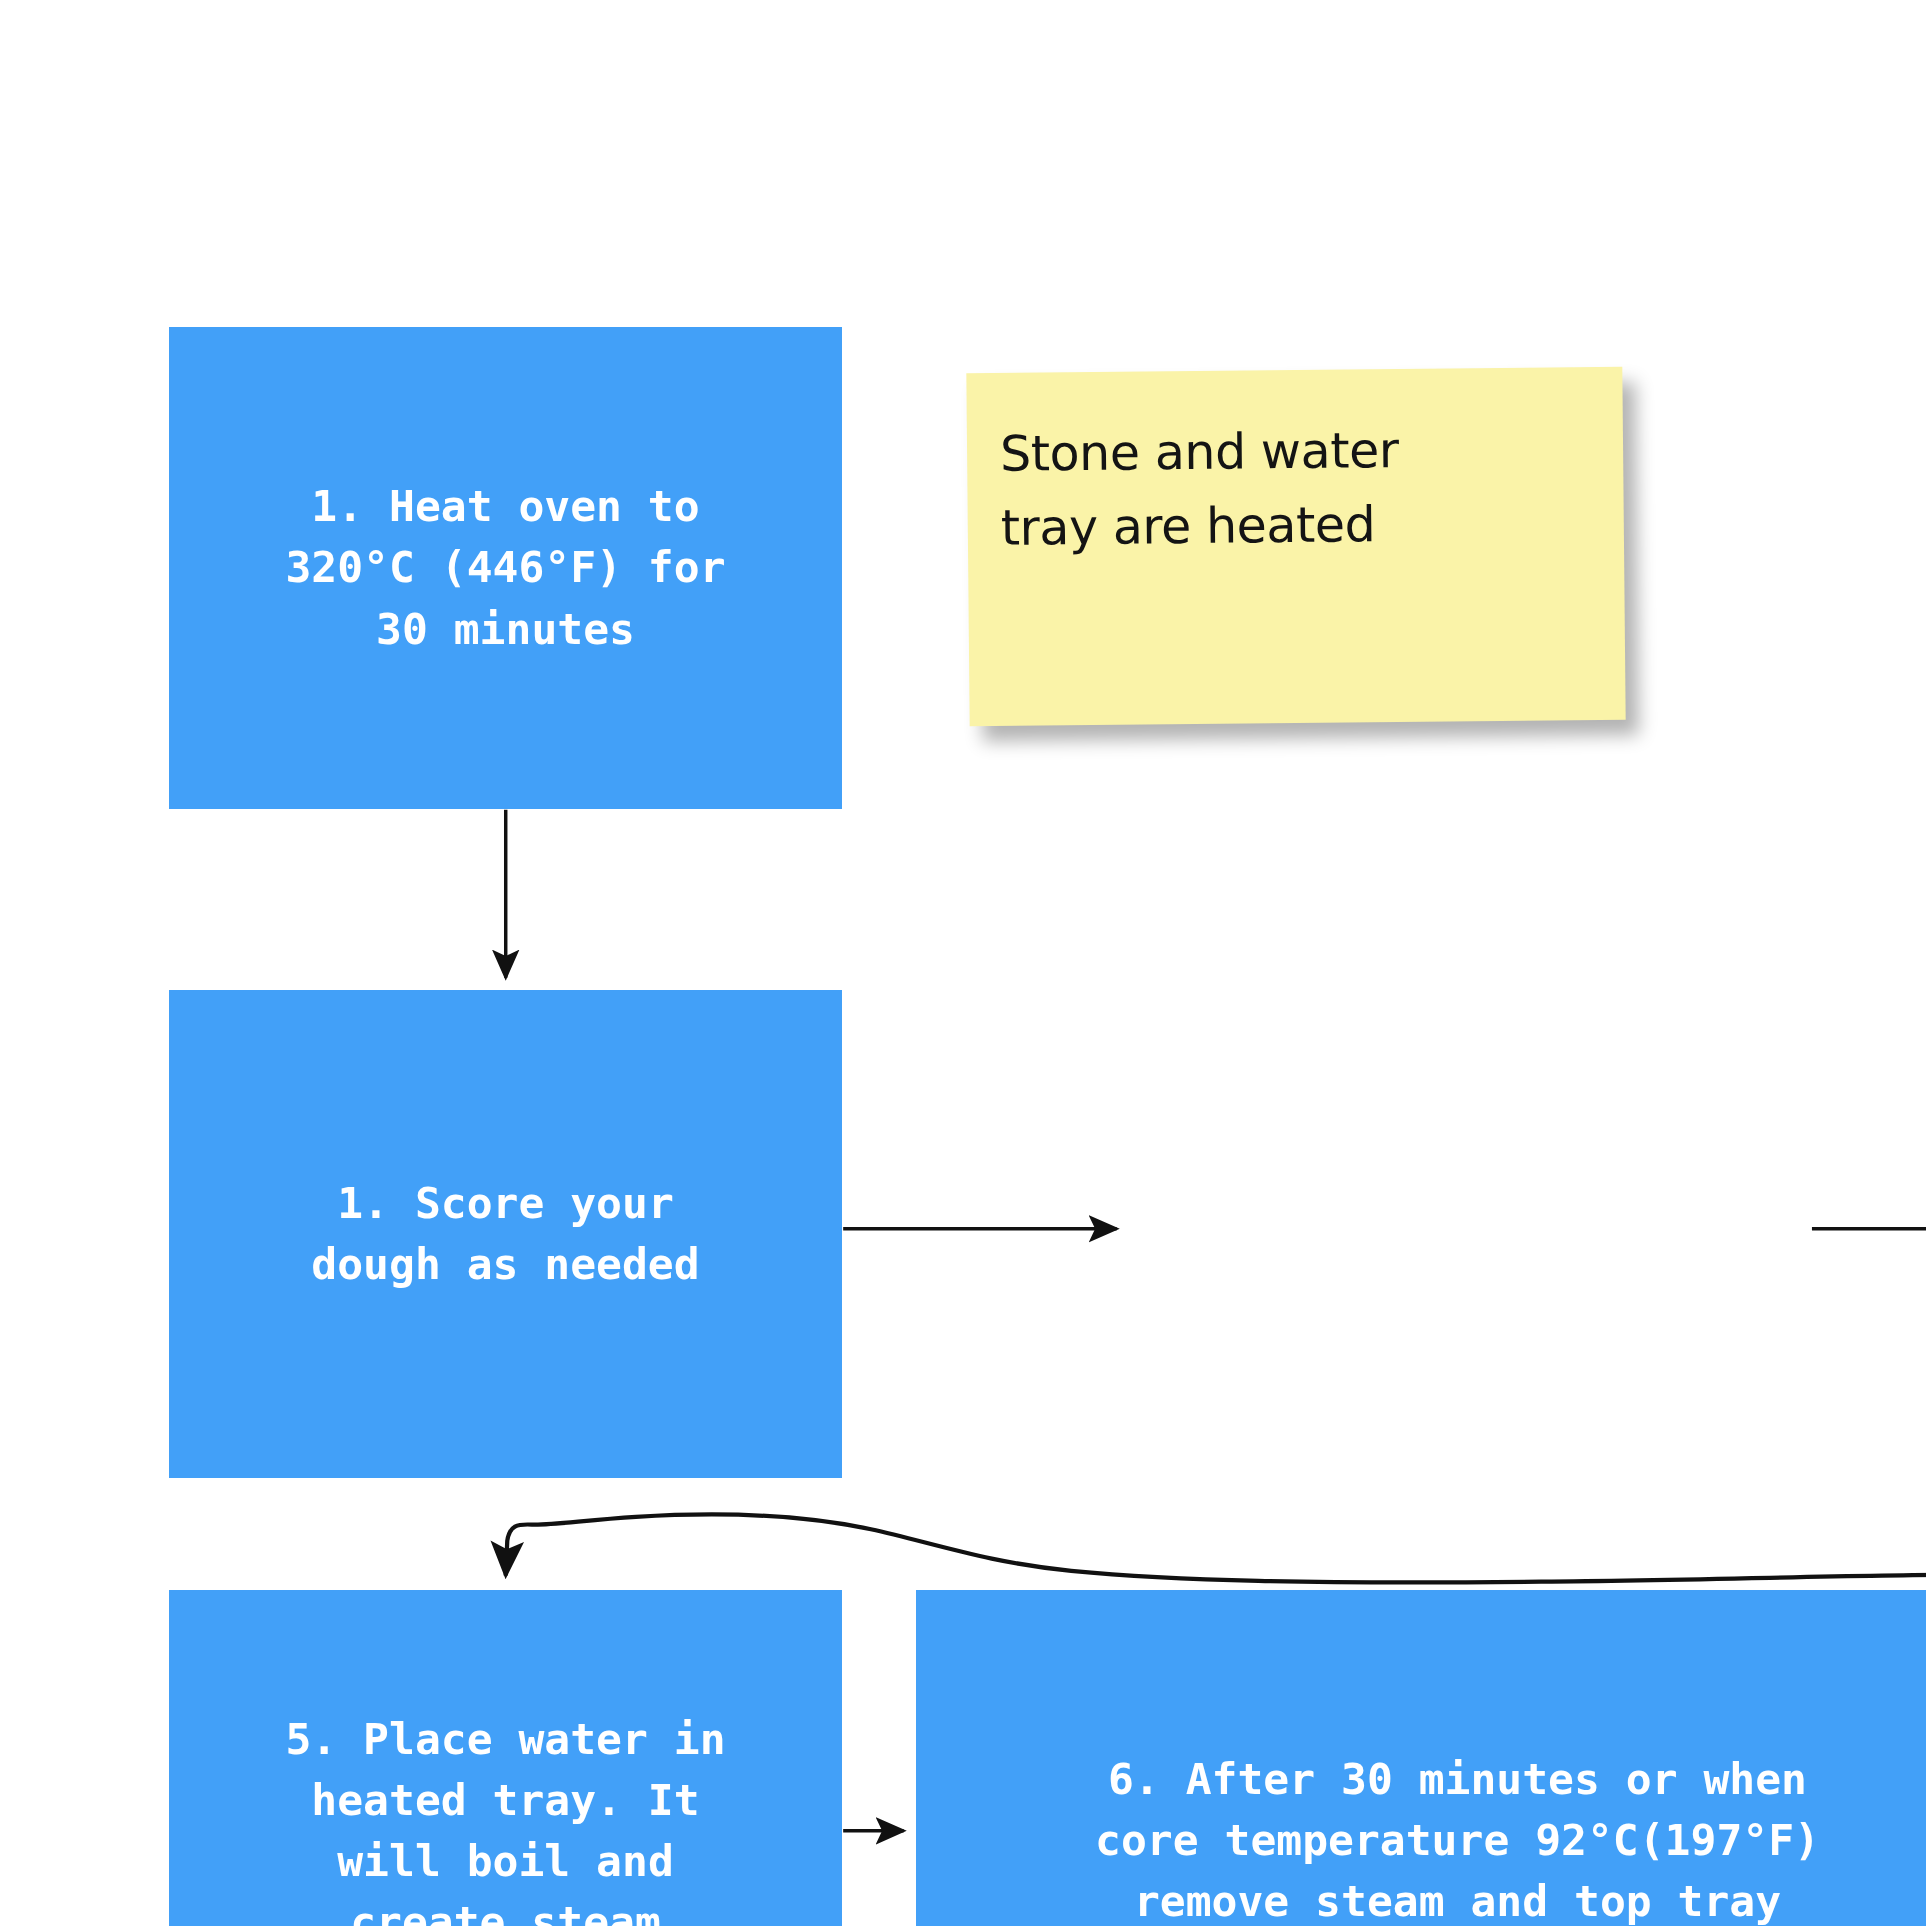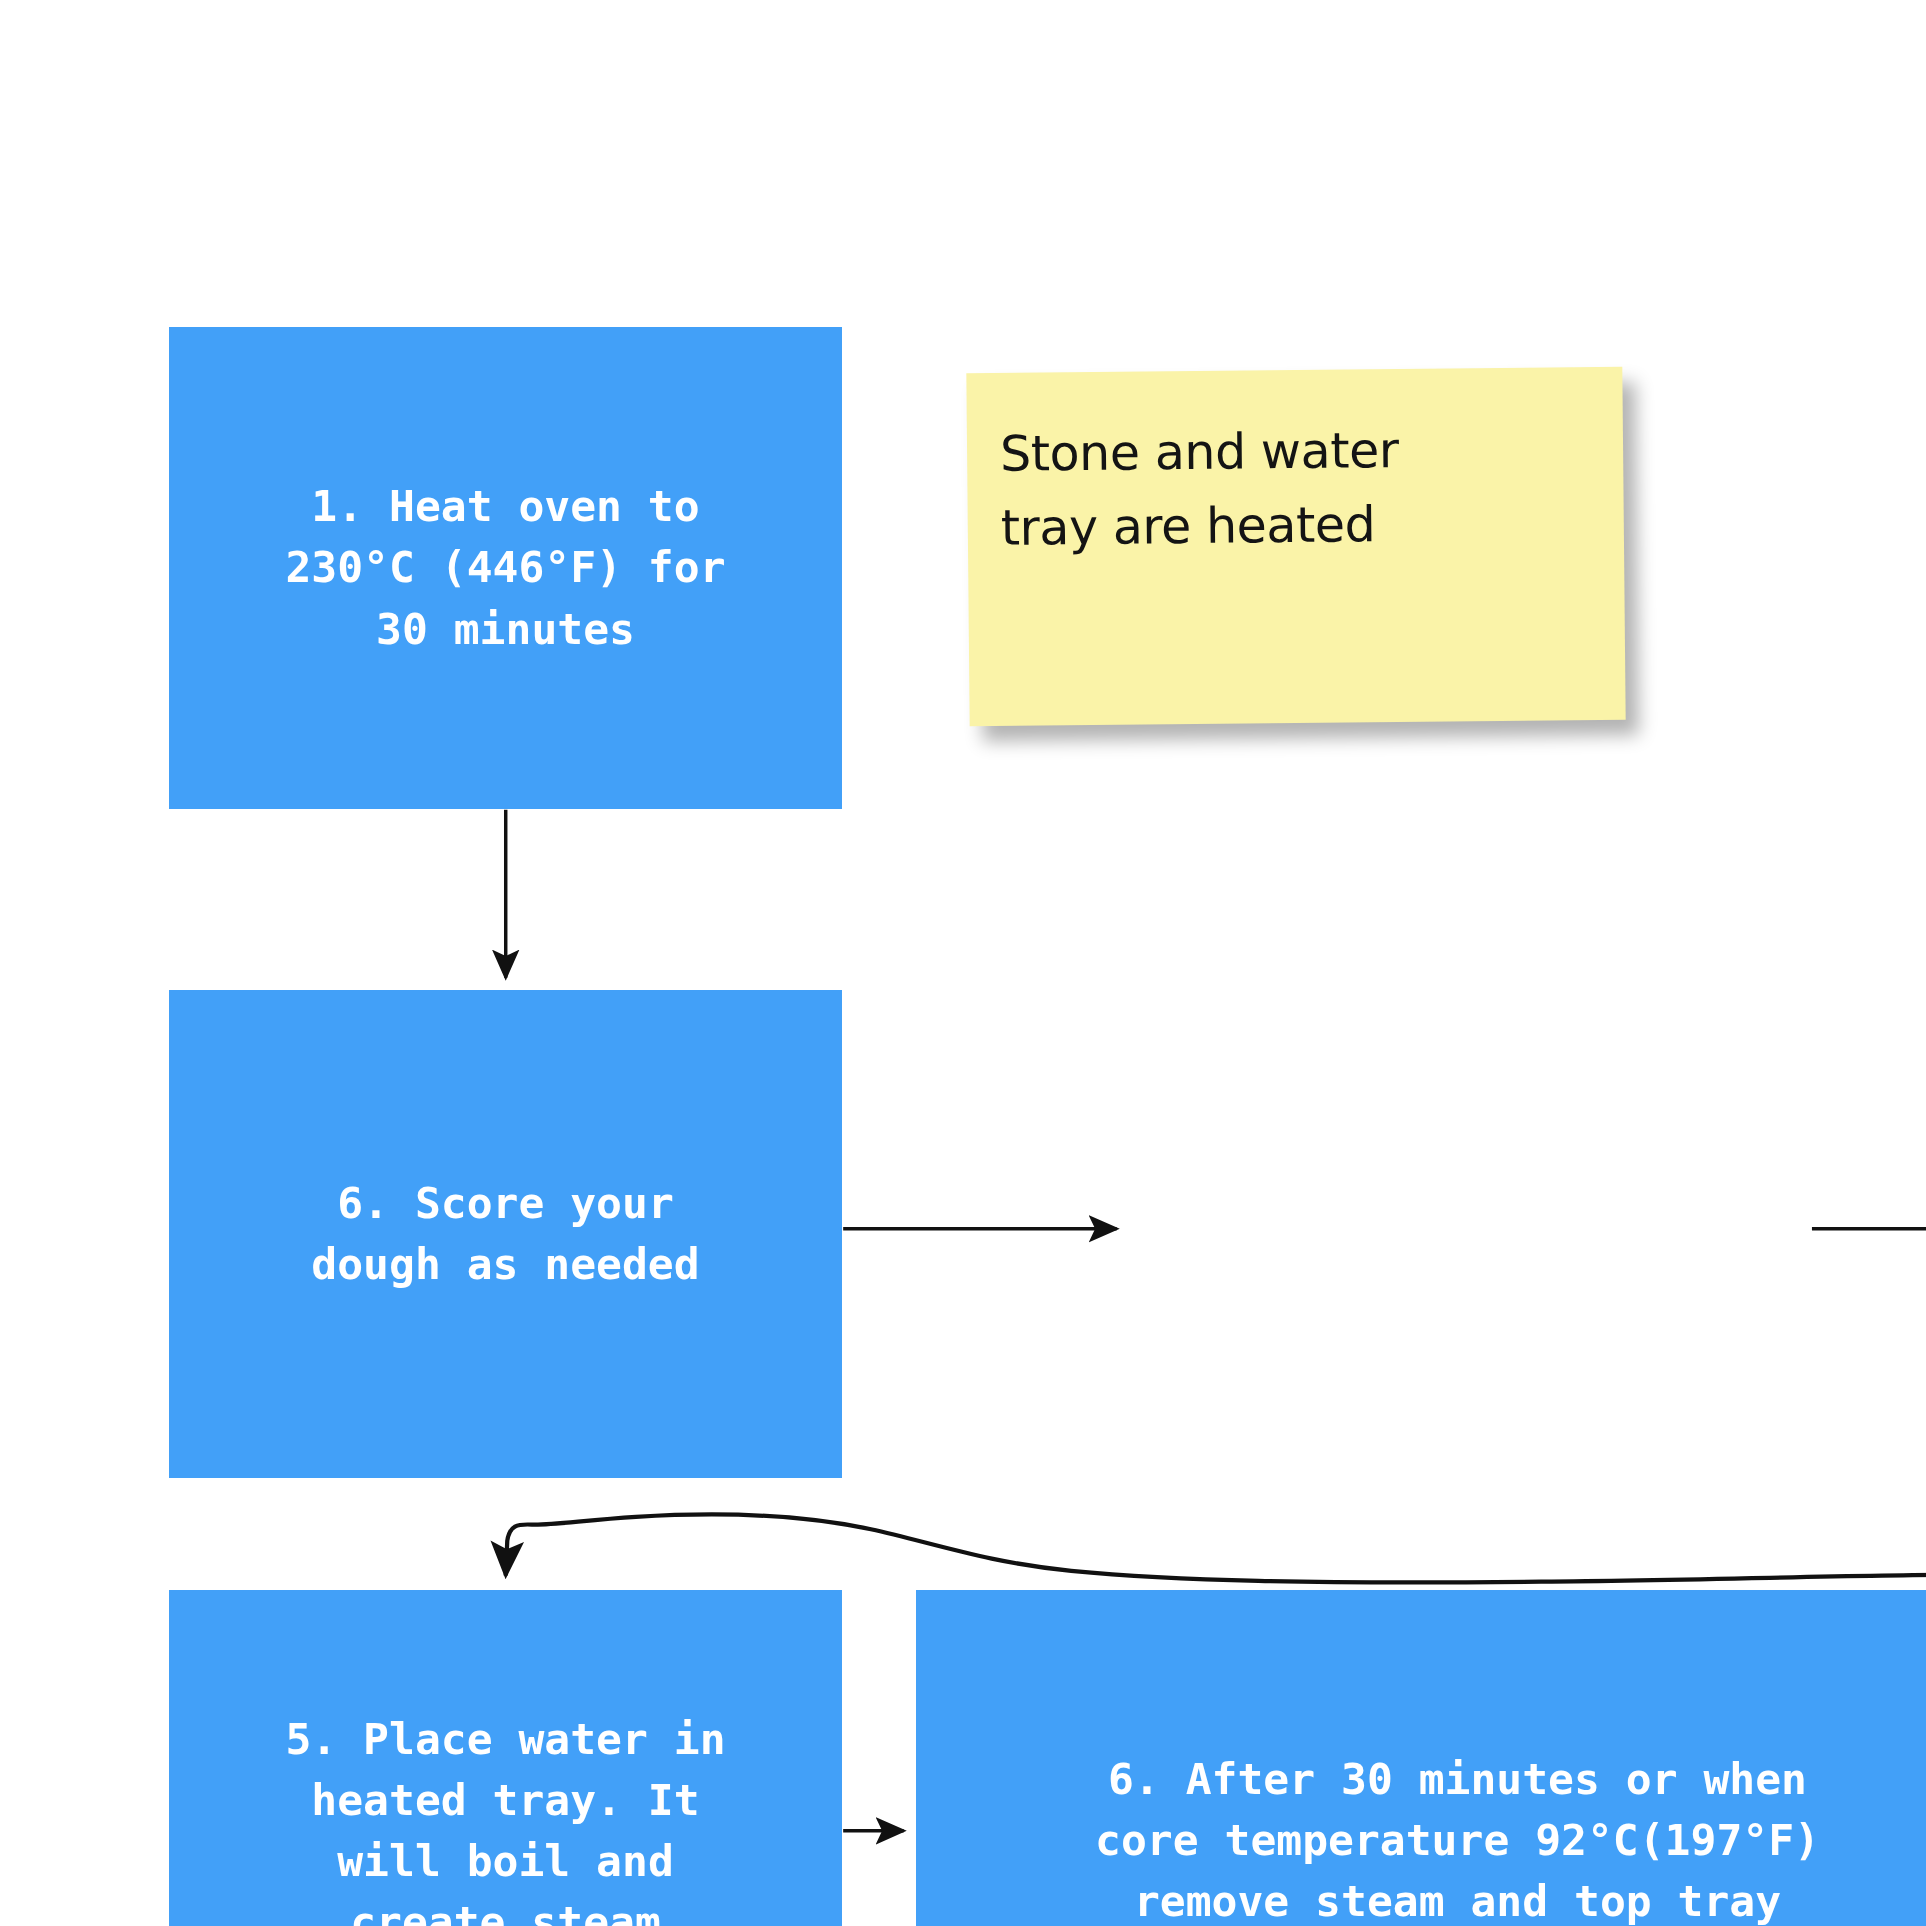--- a/index.html
+++ b/index.html
@@ -91,26 +91,26 @@
     <path d="M 5190 4753 L 5348 4753" fill="none" stroke="#111111" stroke-width="9" marker-end="url(#ah)"></path>
   </svg>
 
   <div id="sticky">
     <div class="sticky-text">Stone and water
 tray are heated</div>
   </div>
 
   <div class="node" id="node1">
     <span>1. Heat oven to
-230°C (446°F) for
+320°C (446°F) for
 30 minutes</span>
   </div>
 
   <div class="node" id="node2">
-    <span>6. Score your
+    <span>1. Score your
 dough as needed</span>
   </div>
 
 
   <div class="node" id="node5">
     <span>5. Place water in
 heated tray. It
 will boil and
 create steam</span>
   </div>

